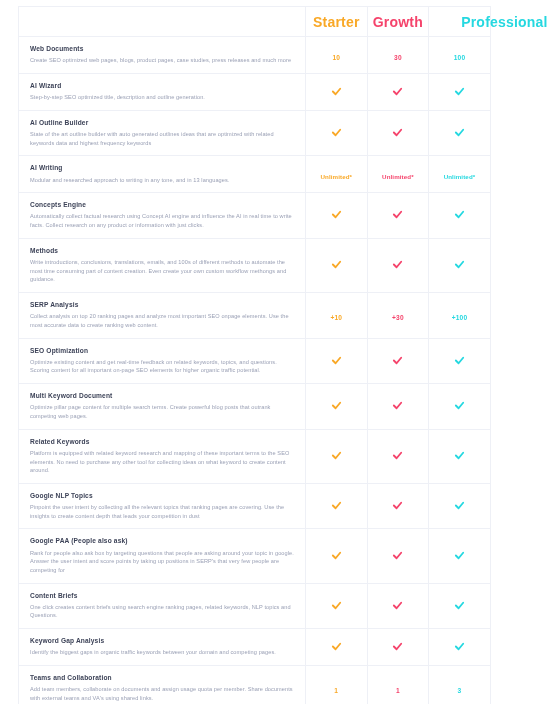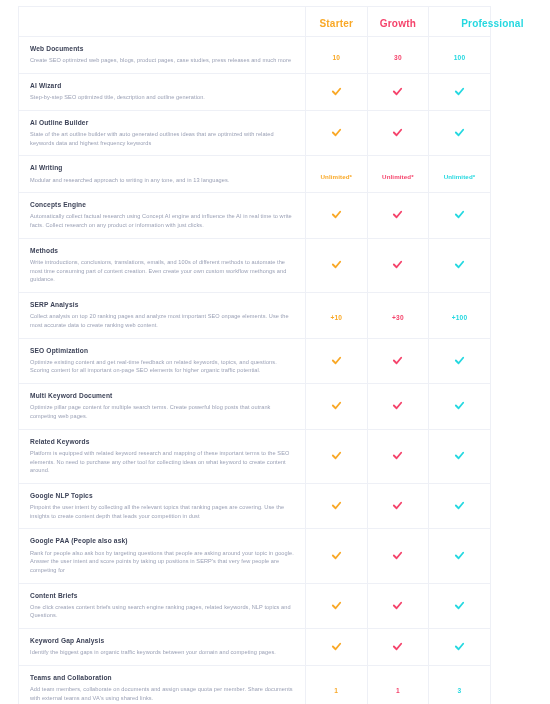--- a/index.html
+++ b/index.html
@@ -39,21 +39,21 @@
   .col-feature { width: 287px; }
   .col-plan    { width: 61.6px; }
 
   
   thead th {
     height: 30px;
     padding: 0;
     text-align: center;
   }
   .plan-name {
-    font-size: 10px;
+    font-size: 14px;
     font-weight: 700;
     letter-spacing: 0.2px;
   }
   .plan-starter      { color: #f9a826; }
   .plan-growth       { color: #f5436b; margin-top: 48px; }
   .plan-professional { color: #25d8e0; margin-left: 32px; }
 
   
   .feature-cell {
     padding: 8px 10px 8px 11px;

